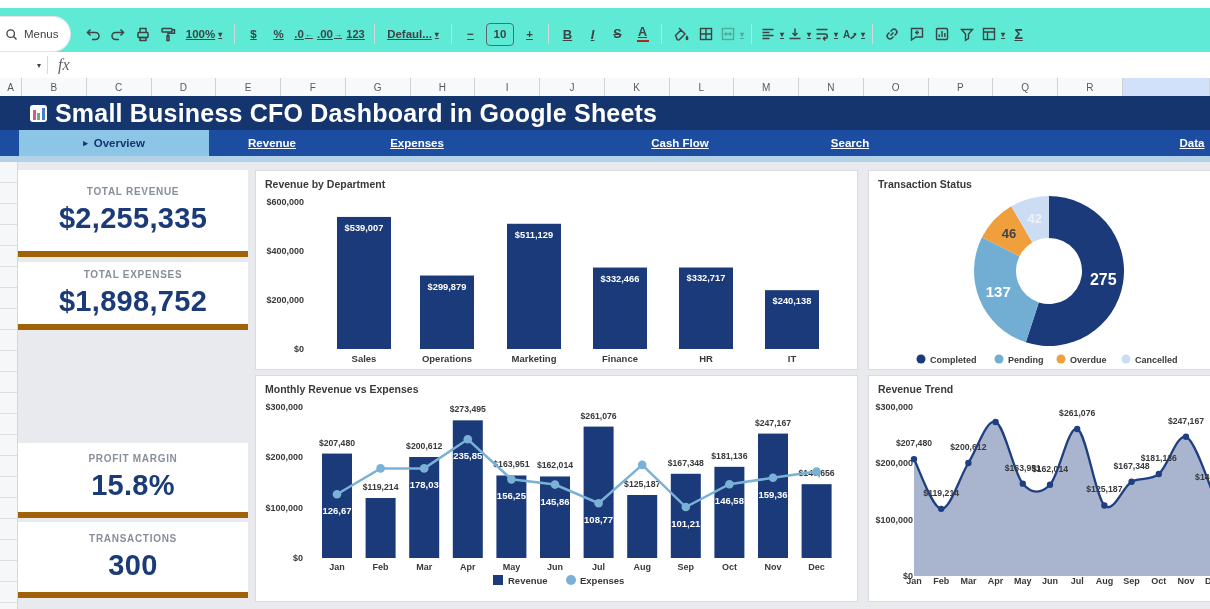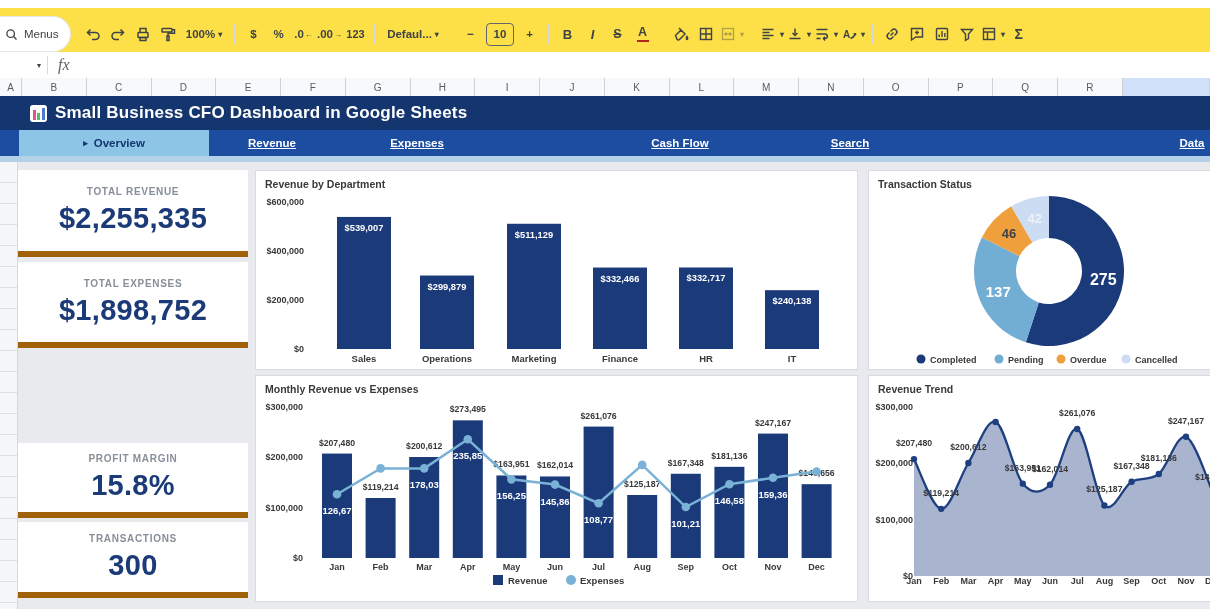--- a/index.html
+++ b/index.html
@@ -1,26 +1,26 @@
 <!DOCTYPE html>
 <html><head>
 <meta charset="utf-8">
 <style>
   html,body{margin:0;padding:0;background:#fff;}
   .stage{position:relative;width:1210px;height:609px;overflow:hidden;background:#fff;
          font-family:"Liberation Sans",sans-serif;-webkit-font-smoothing:antialiased;}
   .abs{position:absolute;}
 
   
-  .toolbar{left:0;top:8px;width:1210px;height:52px;background:#fde047;display:flex;align-items:center;}
+  .toolbar{left:0;top:8px;width:1210px;height:52px;background:#5eead4;display:flex;align-items:center;}
   .pill{margin-left:-28px;width:98px;height:34px;background:#fff;border-radius:17px;display:flex;
         align-items:center;box-shadow:0 0 0 1px #e3e6ea;}
   .pill .mlabel{font-size:11.5px;color:#3f4346;margin-left:5px;}
   .tb{display:flex;align-items:center;justify-content:center;min-width:23px;height:26px;margin:0 1px;
-      color:#3f4346;font-size:11.5px;font-weight:600;border-radius:4px;position:relative;}
+      color:#3f4346;font-size:11.5px;font-weight:600;border-radius:4px;position:relative;text-decoration:underline;}
   .tb svg{display:block;}
   .caret{font-size:8px;color:#3f4346;margin-left:3px;}
   .tdiv{width:1px;height:20px;background:#d4d8dd;margin:0 6px;}
   .disabled{opacity:.38;}
   .bold-g{font-size:13px;font-weight:800;}
   .ital-g{font-size:13px;font-weight:700;font-style:italic;}
   .strike-g{font-size:12.5px;font-weight:700;text-decoration:line-through;}
   .acol{display:flex;flex-direction:column;align-items:center;line-height:1;}
   .acol .ag{font-size:12.5px;font-weight:800;}
   .acol .abar{width:12px;height:2.5px;background:#b3261e;margin-top:1.5px;}
@@ -36,21 +36,21 @@
 
   
   .cheads{left:0;top:78px;width:1210px;height:18px;display:flex;background:#f8f9fa;
           border-bottom:1px solid #c9cccf;}
   .colh{height:18px;border-right:1px solid #cfd2d5;display:flex;align-items:center;justify-content:center;
         font-size:10px;color:#575b5f;box-sizing:border-box;}
   .colh.sel{background:#d0e1f9;}
 
   
   .banner{left:0;top:96px;width:1210px;height:34px;background:#15356e;display:flex;align-items:center;}
-  .banner-title{color:#fff;font-size:17px;font-weight:700;letter-spacing:.2px;margin-left:8px;}
+  .banner-title{color:#fff;font-size:25px;font-weight:700;letter-spacing:.2px;margin-left:8px;}
   .bicon{width:17px;height:17px;background:#fff;border-radius:3px;margin-left:30px;position:relative;}
   .bicon i{position:absolute;bottom:2px;width:3px;}
   .navrow{left:0;top:130px;width:1210px;height:26px;background:#1d4da1;}
   .navtab-active{position:absolute;left:19px;top:0;width:190px;height:26px;background:#8cc5e6;
       display:flex;align-items:center;justify-content:center;color:#14356f;font-weight:700;font-size:11.5px;}
   .navlink{position:absolute;top:0;height:26px;display:flex;align-items:center;transform:translateX(-50%);
       color:#fff;font-weight:700;font-size:11.5px;text-decoration:underline;cursor:pointer;}
   .bluestrip{left:0;top:156px;width:1210px;height:6px;background:#b3d2e8;}
 
   
@@ -285,21 +285,21 @@
   </div>
   <div class="abs bluestrip"></div>
 
   <div class="abs canvas"></div>
   <div class="abs rowstrip"></div>
 
   <div class="abs kpi" style="top:170px;height:87px;">
     <div class="klabel">TOTAL REVENUE</div>
     <div class="kvalue">$2,255,335</div>
   </div>
-  <div class="abs kpi" style="top:262px;height:86px;">
+  <div class="abs kpi" style="top:262px;height:68px;">
     <div class="klabel">TOTAL EXPENSES</div>
     <div class="kvalue">$1,898,752</div>
   </div>
   <div class="abs kpi" style="top:443px;height:75px;">
     <div class="klabel">PROFIT MARGIN</div>
     <div class="kvalue">15.8%</div>
   </div>
   <div class="abs kpi" style="top:522px;height:76px;">
     <div class="klabel">TRANSACTIONS</div>
     <div class="kvalue">300</div>

